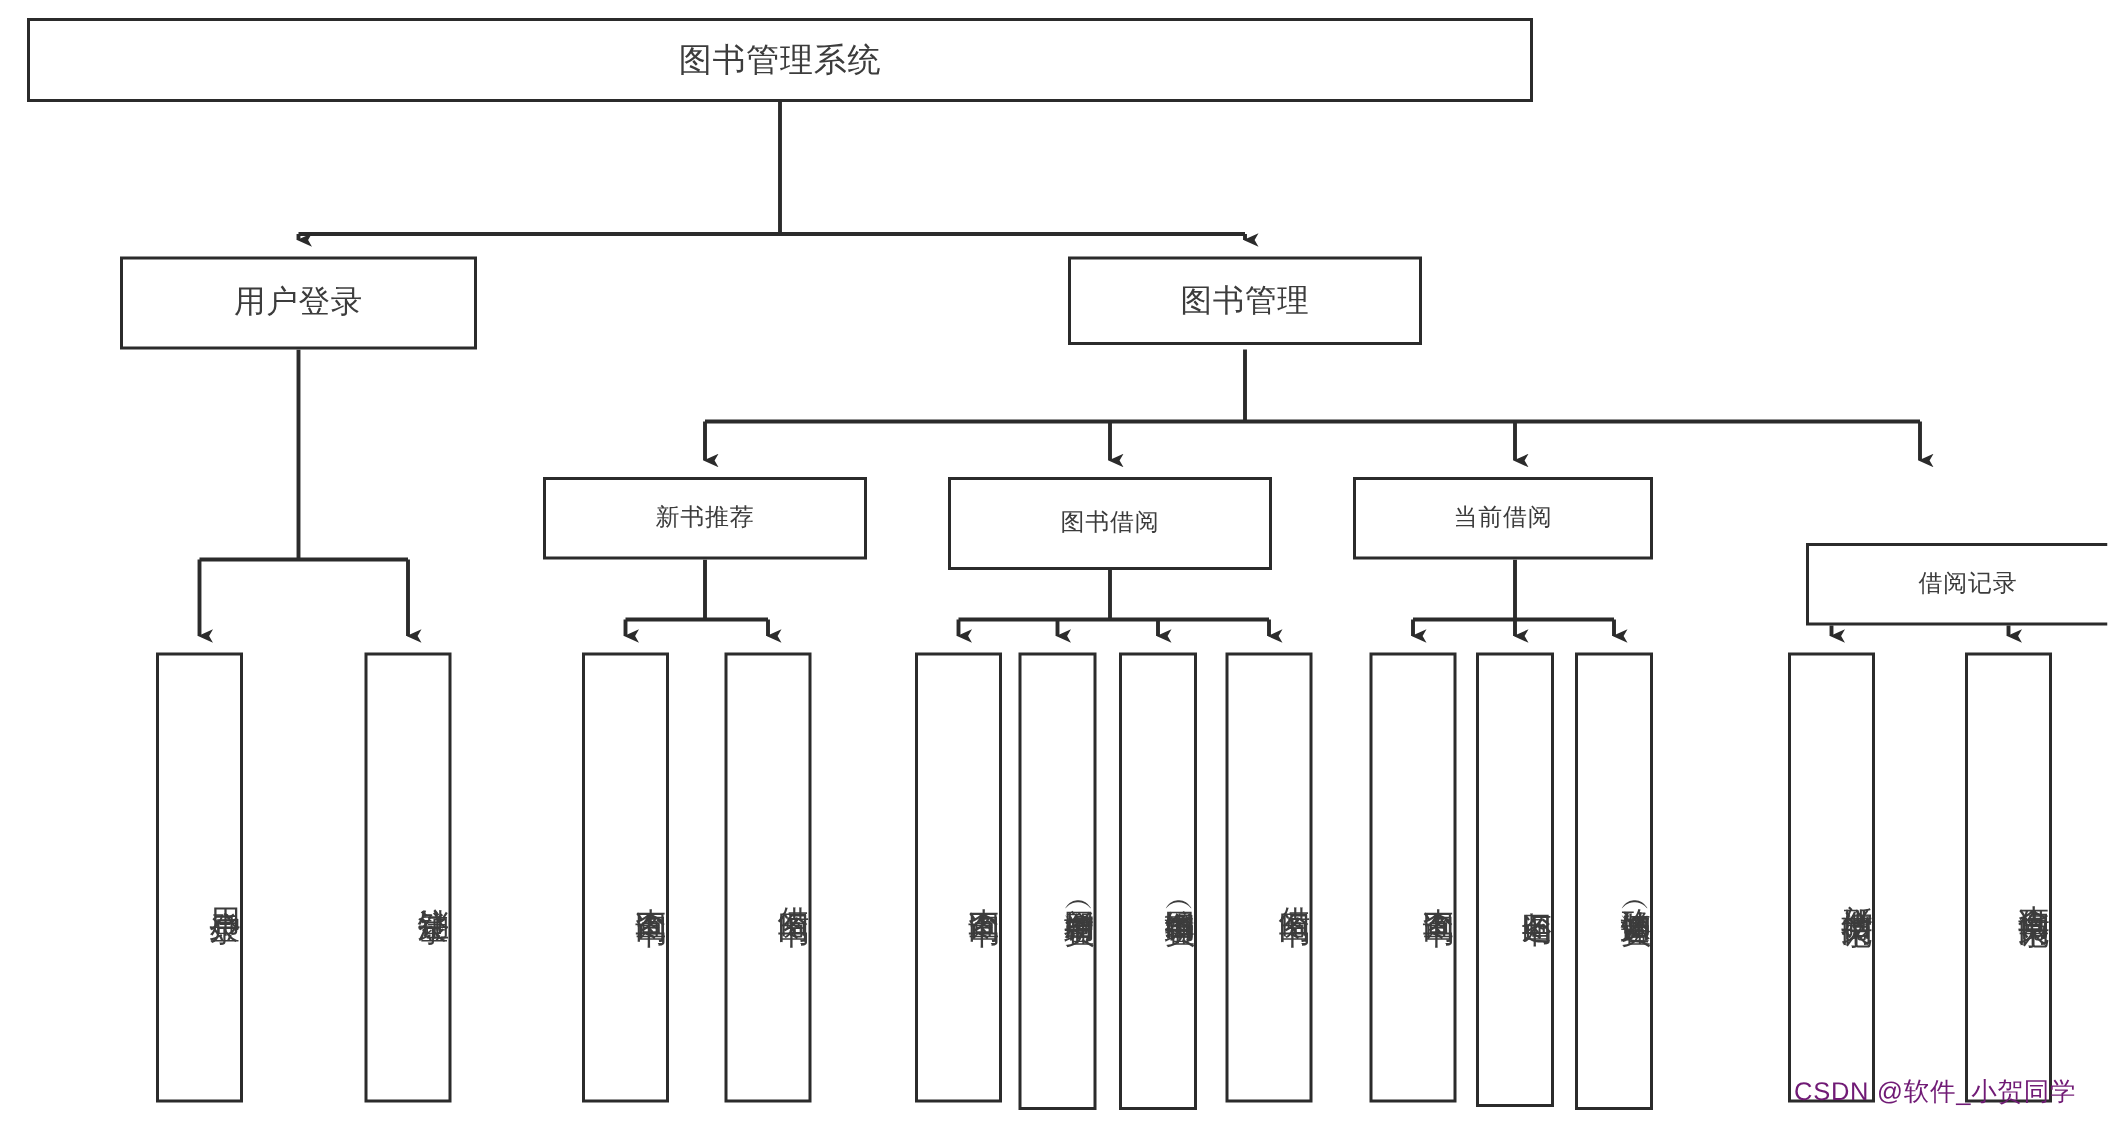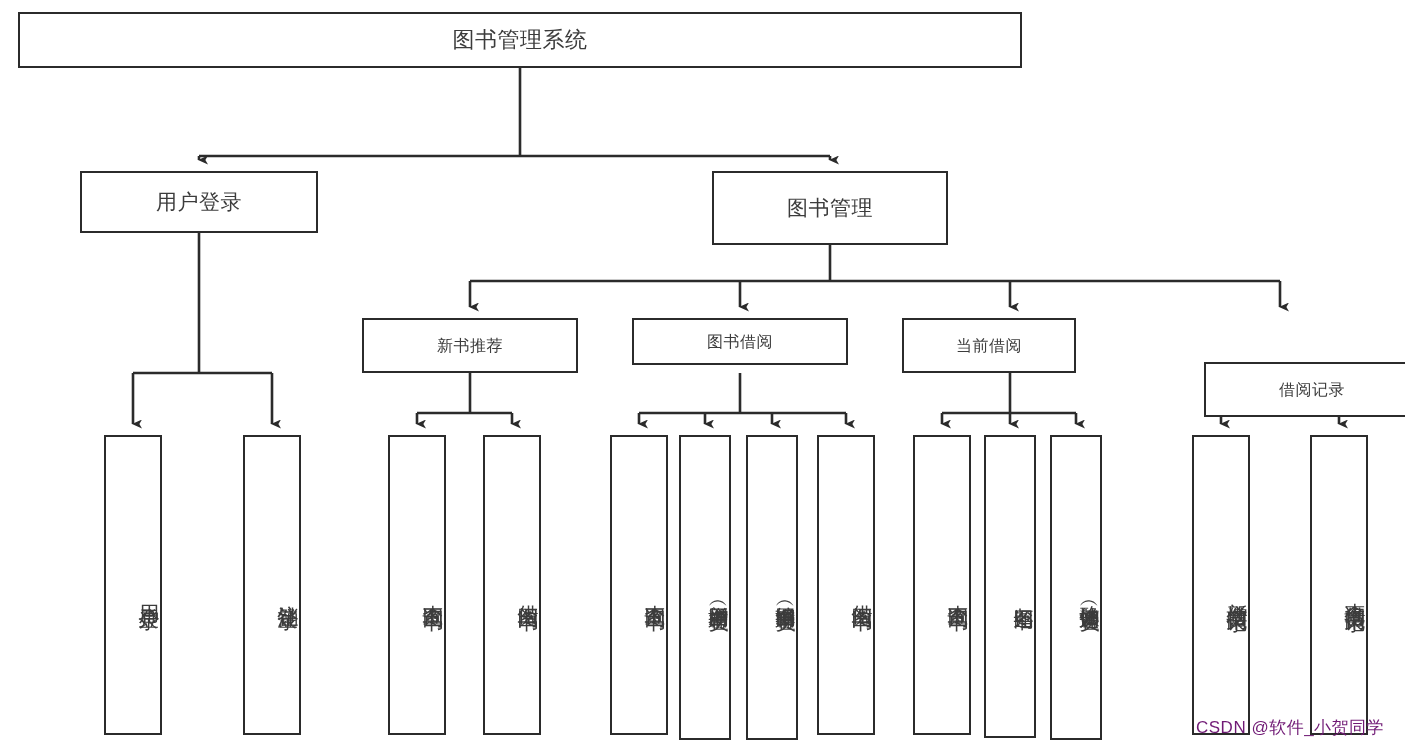--- a/index.html
+++ b/index.html
@@ -112,30 +112,30 @@
       </g>
   </svg>
 
   <div id="node-layer">
       <div class="node level0" style="left: 18px; top: 12px; width: 1004px; height: 56px;">
         <span>图书管理系统</span>
       </div>
       <div class="node level1" style="left: 80px; top: 171px; width: 238px; height: 62px;">
         <span>用户登录</span>
       </div>
-      <div class="node level1" style="left: 712px; top: 171px; width: 236px; height: 74px; align-items: center;">
+      <div class="node level1" style="left: 712px; top: 171px; width: 236px; height: 59px; align-items: center;">
         <span>图书管理</span>
       </div>
       <div class="node level2" style="left: 362px; top: 318px; width: 216px; height: 55px;">
         <span>新书推荐</span>
       </div>
-      <div class="node level2" style="left: 632px; top: 318px; width: 216px; height: 47px;">
+      <div class="node level2" style="left: 632px; top: 318px; width: 216px; height: 62px;">
         <span>图书借阅</span>
       </div>
-      <div class="node level2" style="left: 902px; top: 318px; width: 174px; height: 55px;">
+      <div class="node level2" style="left: 902px; top: 318px; width: 200px; height: 55px;">
         <span>当前借阅</span>
       </div>
       <div class="node level2" style="left: 1204px; top: 318px; width: 216px; height: 55px; margin-top: 44px;">
         <span>借阅记录</span>
       </div>
       <div class="node level3 leaf" style="left: 104px; top: 435px; width: 58px; height: 300px;">
         <span>用户登录</span>
       </div>
       <div class="node level3 leaf" style="left: 243px; top: 435px; width: 58px; height: 300px;">
         <span>注销登录</span>

